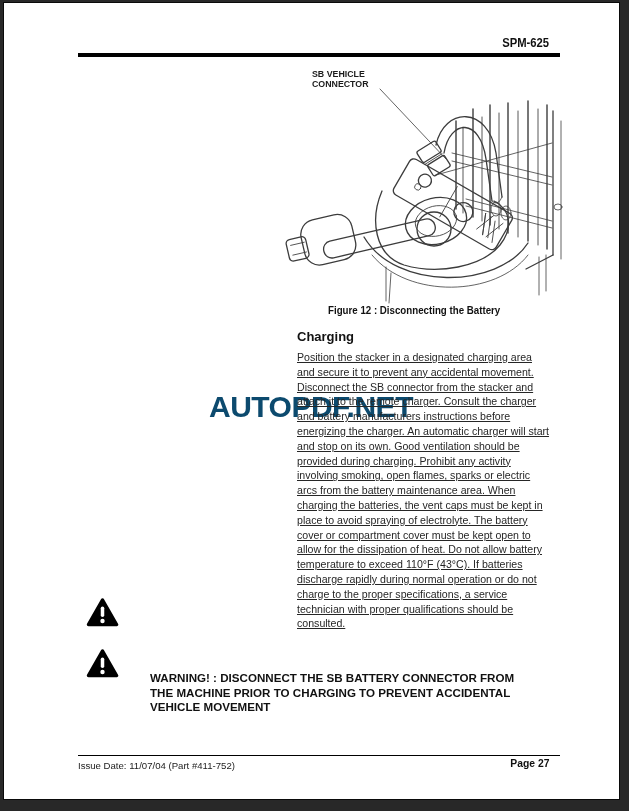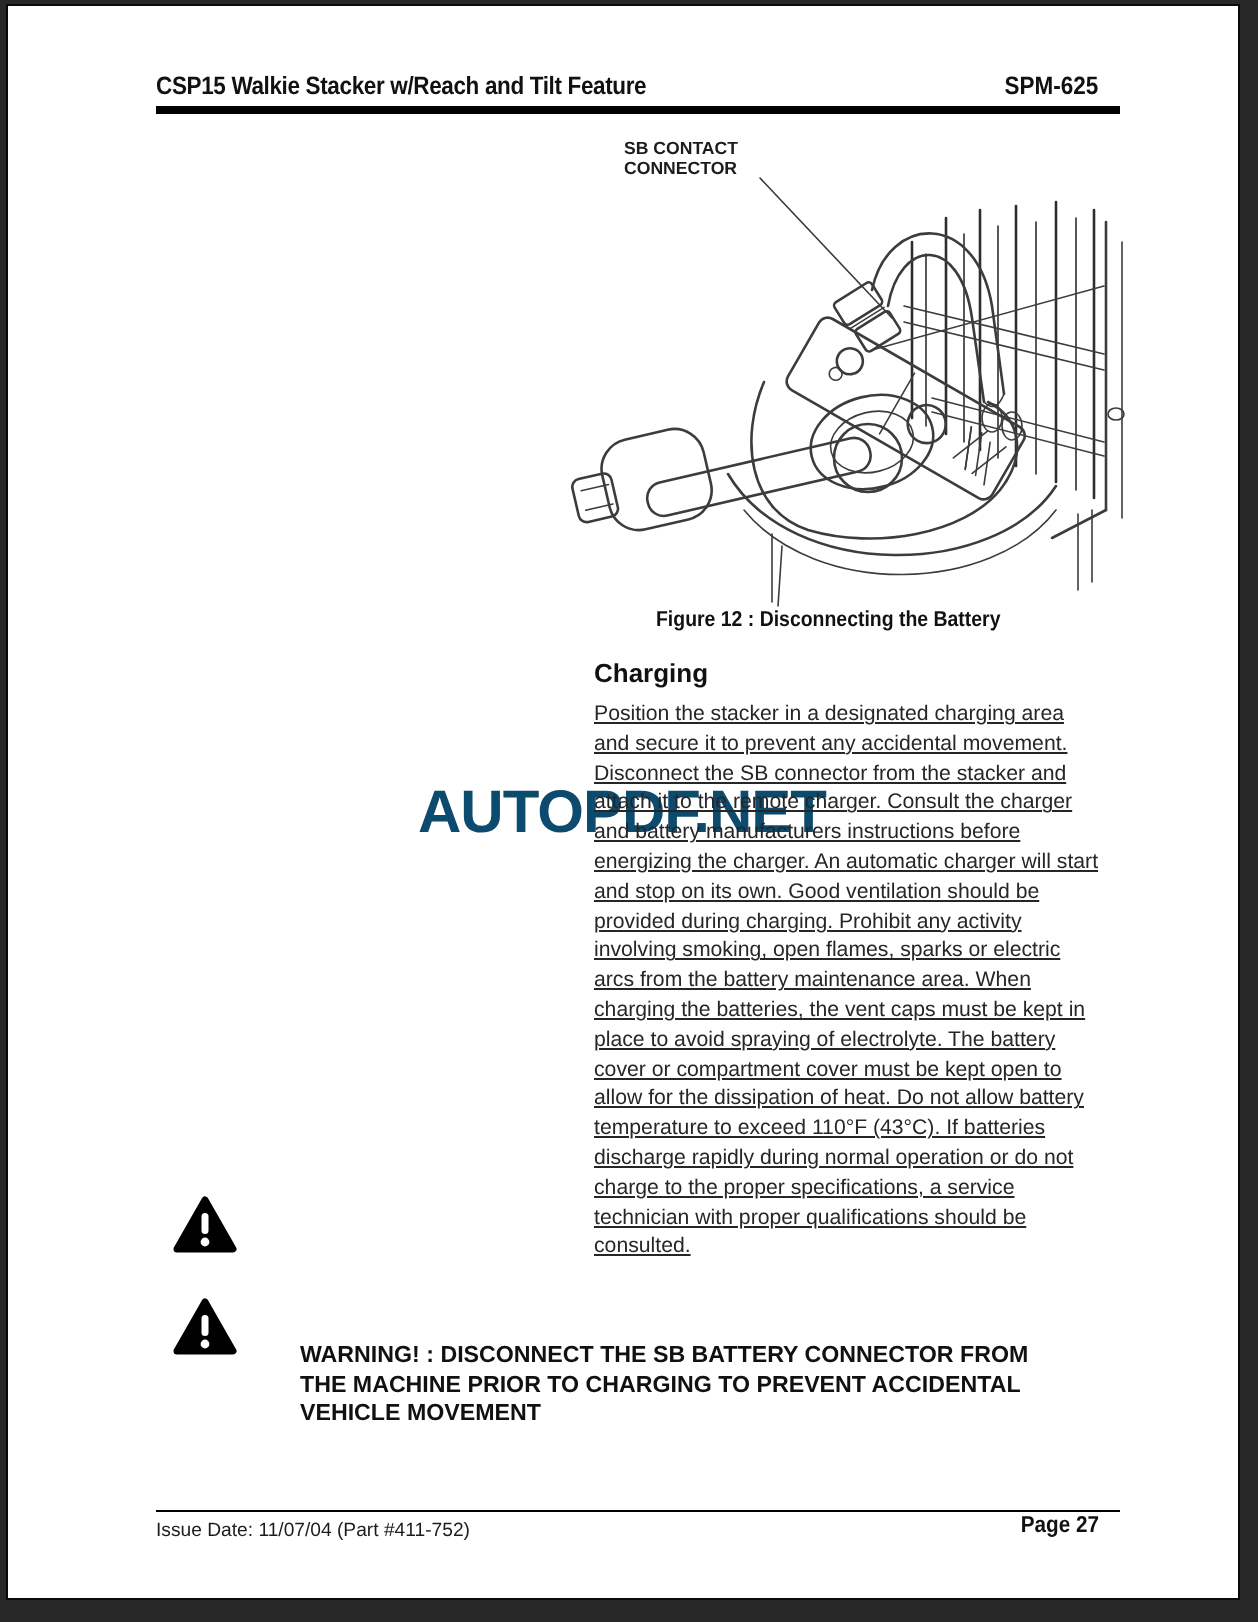--- a/index.html
+++ b/index.html
@@ -47,29 +47,26 @@
 
   svg .ln{fill:none;stroke:#3c3c3c;stroke-width:1.3;stroke-linecap:round;stroke-linejoin:round;}
   svg .thin{stroke-width:0.8;}
   svg .bar{stroke:#2e2e2e;}
 </style>
 </head>
 <body>
 
 <div class="page">
 
-  <div class="abs header-title">
-    <span class="condensed">CSP15 Walkie Stacker w/Reach and Tilt Feature</span>
-  </div>
   <div class="abs header-code">
     <span class="condensed-r">SPM-625</span>
   </div>
   <div class="abs header-rule"></div>
 
-  <div class="abs callout">SB CONTACT CONNECTOR</div>
+  <div class="abs callout">SB VEHICLE CONNECTOR</div>
 
   <svg class="abs illustration" width="305" height="248" viewBox="0 0 305 248">
 
     <line class="ln thin" x1="96" y1="32" x2="162" y2="102"></line>
 
     <g>
       <line class="ln bar" x1="172" y1="64" x2="172" y2="152" stroke-width="2.6"></line>
       <line class="ln bar thin" x1="179" y1="70" x2="179" y2="156"></line>
       <line class="ln bar" x1="189" y1="52" x2="189" y2="160" stroke-width="2.6"></line>
       <line class="ln bar thin" x1="198" y1="60" x2="198" y2="164"></line>

